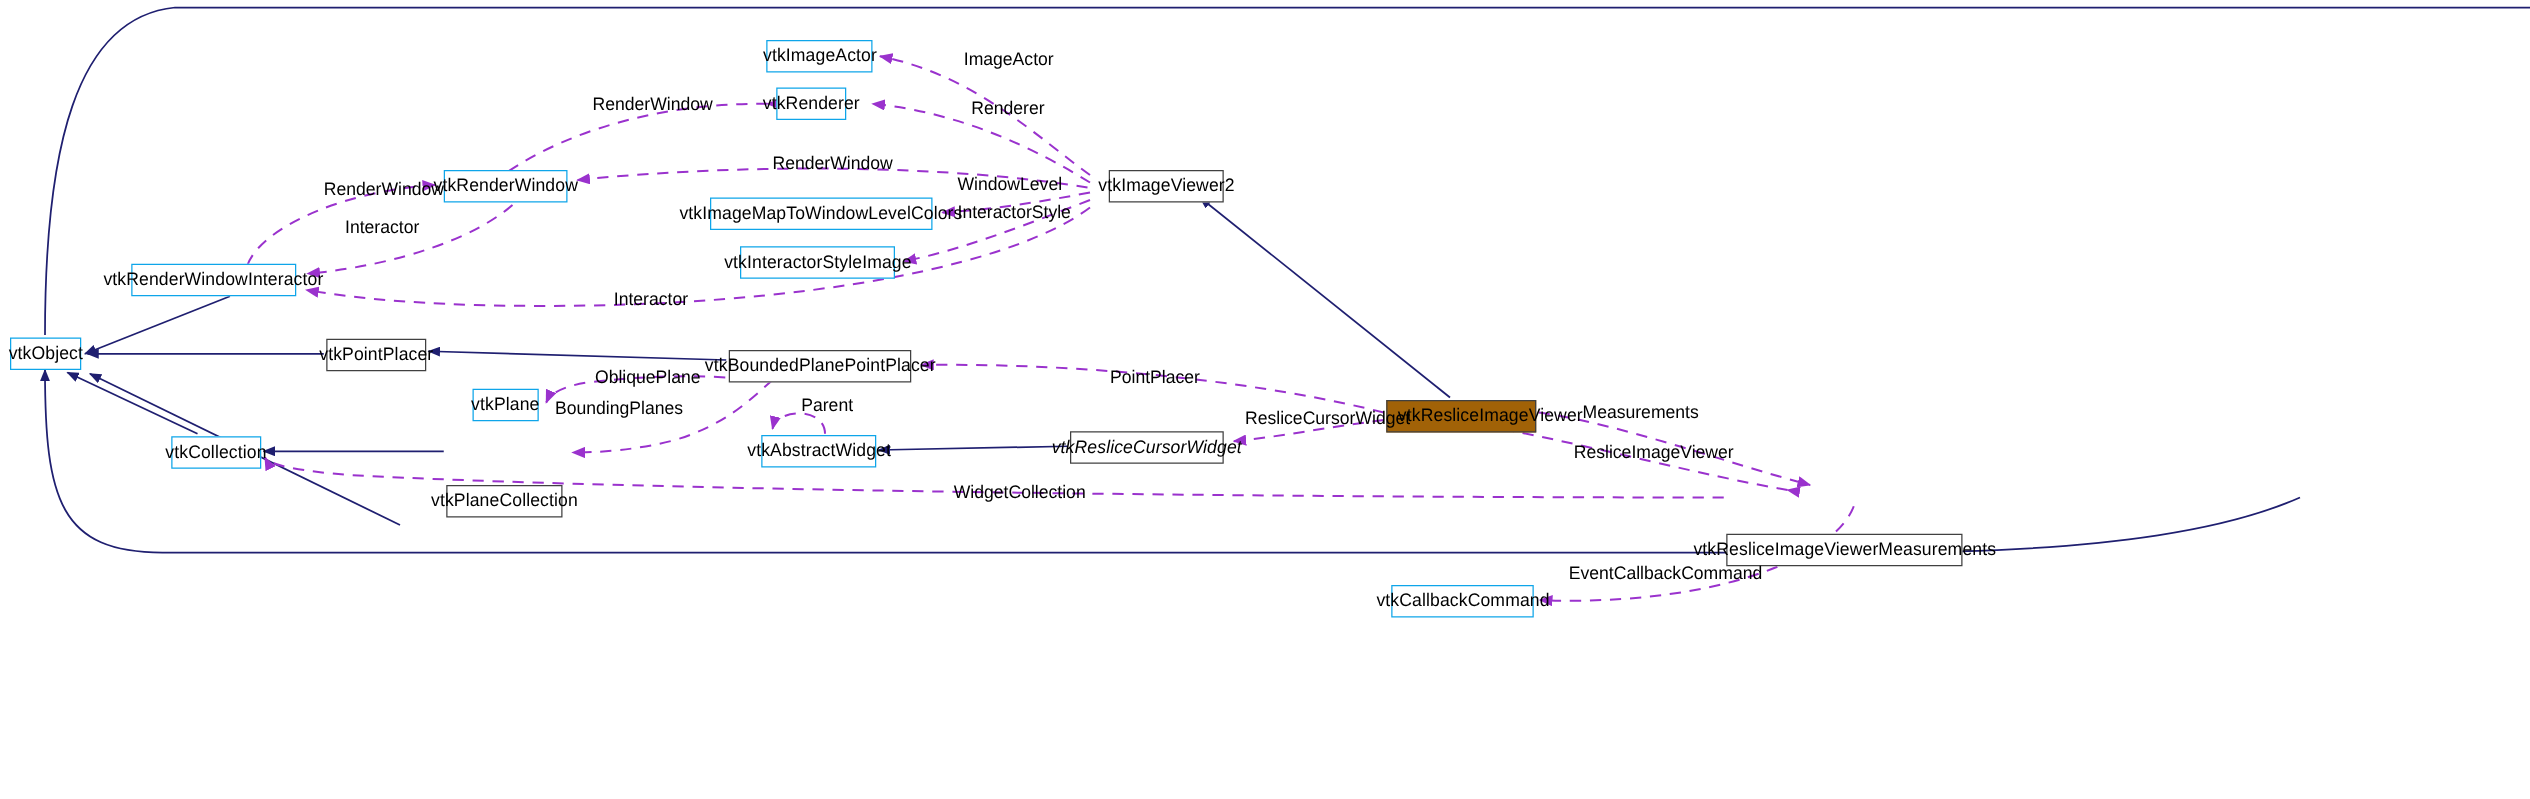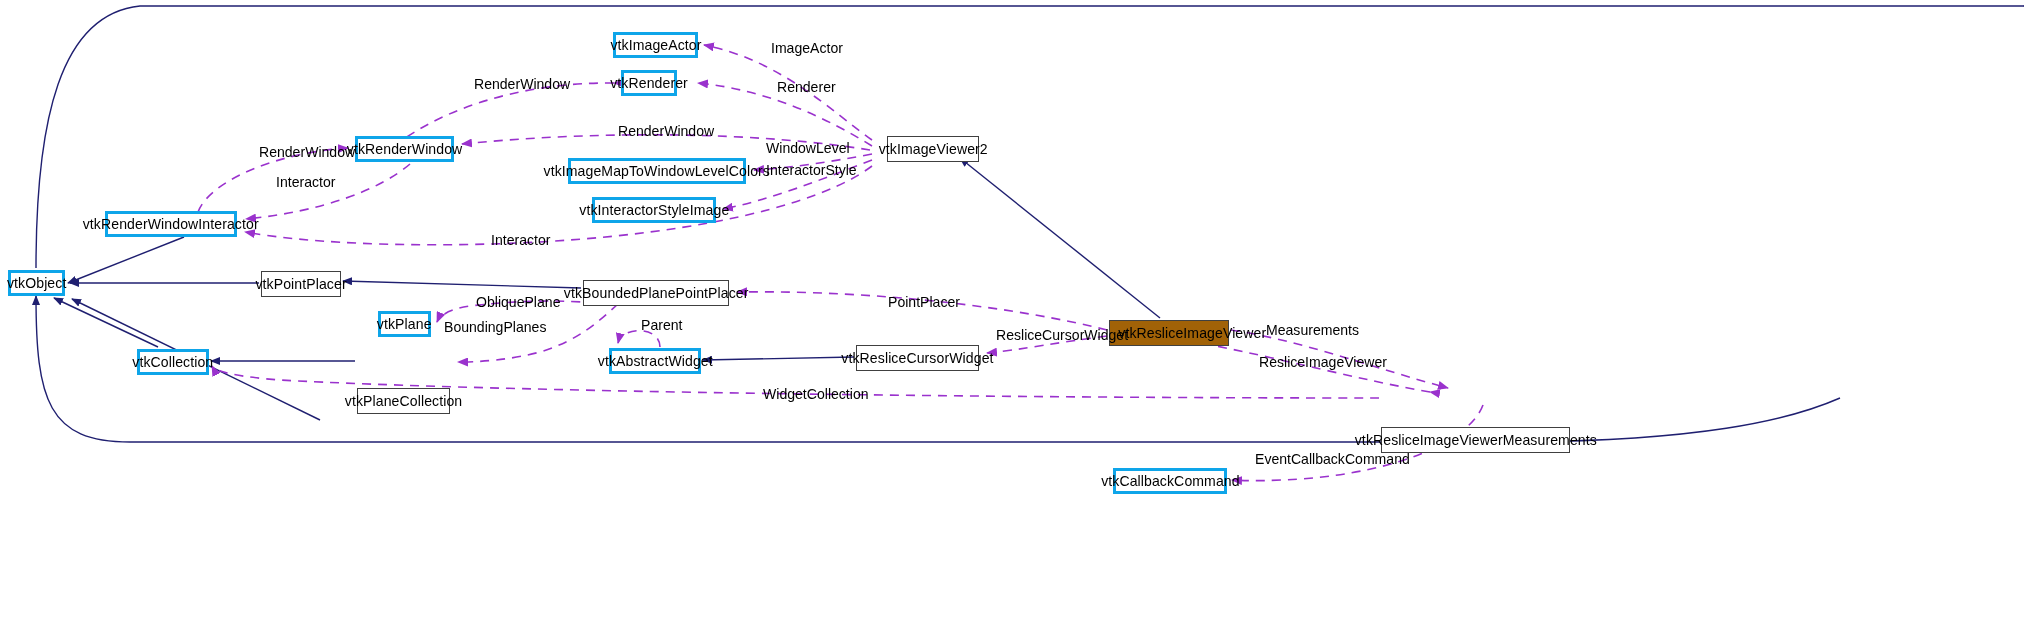--- a/index.html
+++ b/index.html
@@ -32,21 +32,21 @@
     font-size: 14.5px;
     line-height: 1;
     letter-spacing: 0.1px;
     color: #000000;
     background: #ffffff;
     height: 26px;
     border: 1px solid #000000;
     cursor: pointer;
   }
   .node-box.red {
-    border: 3px solid #0ea5e9;
+    border: 1px solid #0ea5e9;
   }
   .node-box.grey {
     background: #a16207;
     border: 1px solid #404040;
     padding-left: 46px;
   }
   .node-box.dark {
     border: 1px solid #404040;
   }
   .node-label {
@@ -198,21 +198,21 @@
   </div>
 
   <div class="node-box dark" style="left:357px; top:349px; width:93px;margin-top:39px;">
     <span class="node-label">vtkPlaneCollection</span>
   </div>
 
   <div class="node-box red" style="left:609px; top:348px; width:92px;">
     <span class="node-label">vtkAbstractWidget</span>
   </div>
 
-  <div class="node-box dark" style="left:856px; top:345px; width:123px;">
+  <div class="node-box dark" style="left:856px; top:345px; width:123px;font-style:italic;">
     <span class="node-label">vtkResliceCursorWidget</span>
   </div>
 
   <div class="node-box grey" style="left:1109px; top:320px; width:120px;">
     <span class="node-label">vtkResliceImageViewer</span>
   </div>
 
   <div class="node-box dark" style="left:1381px; top:391px; width:189px;margin-top:36px;">
     <span class="node-label">vtkResliceImageViewerMeasurements</span>
   </div>

